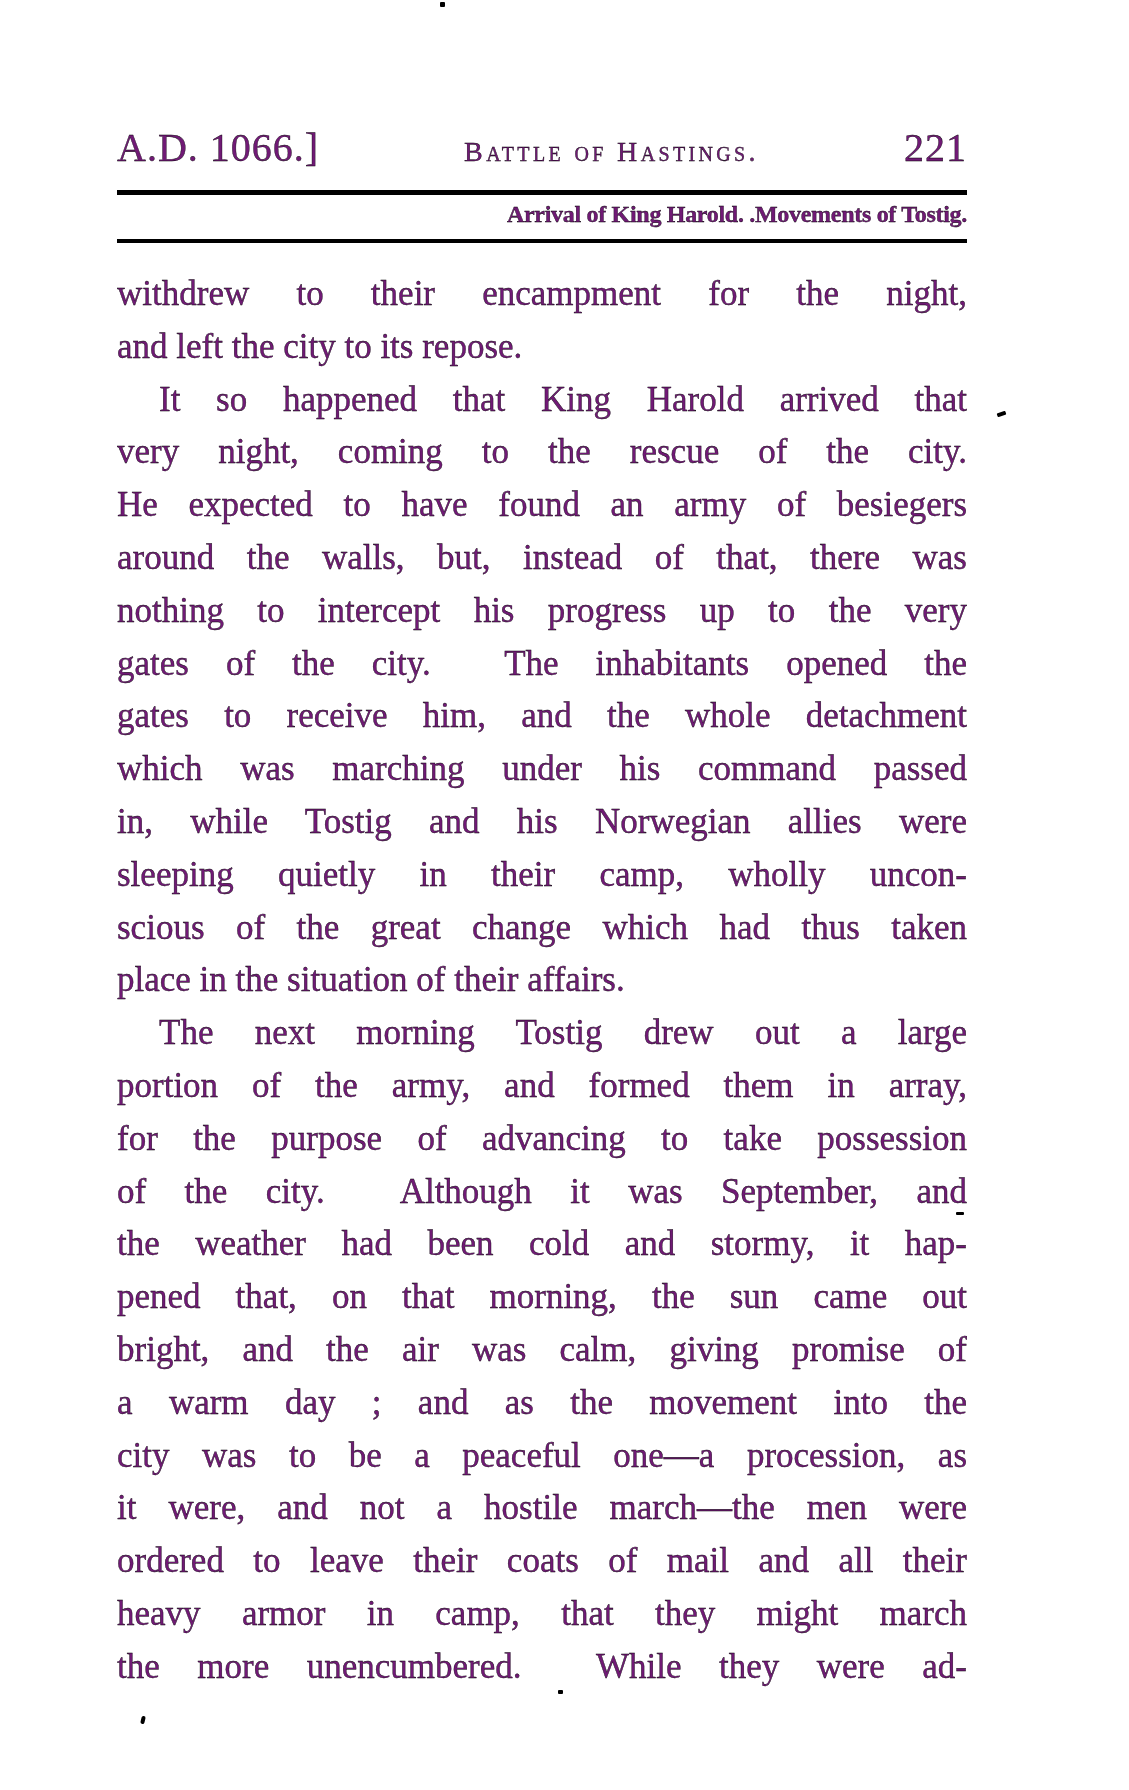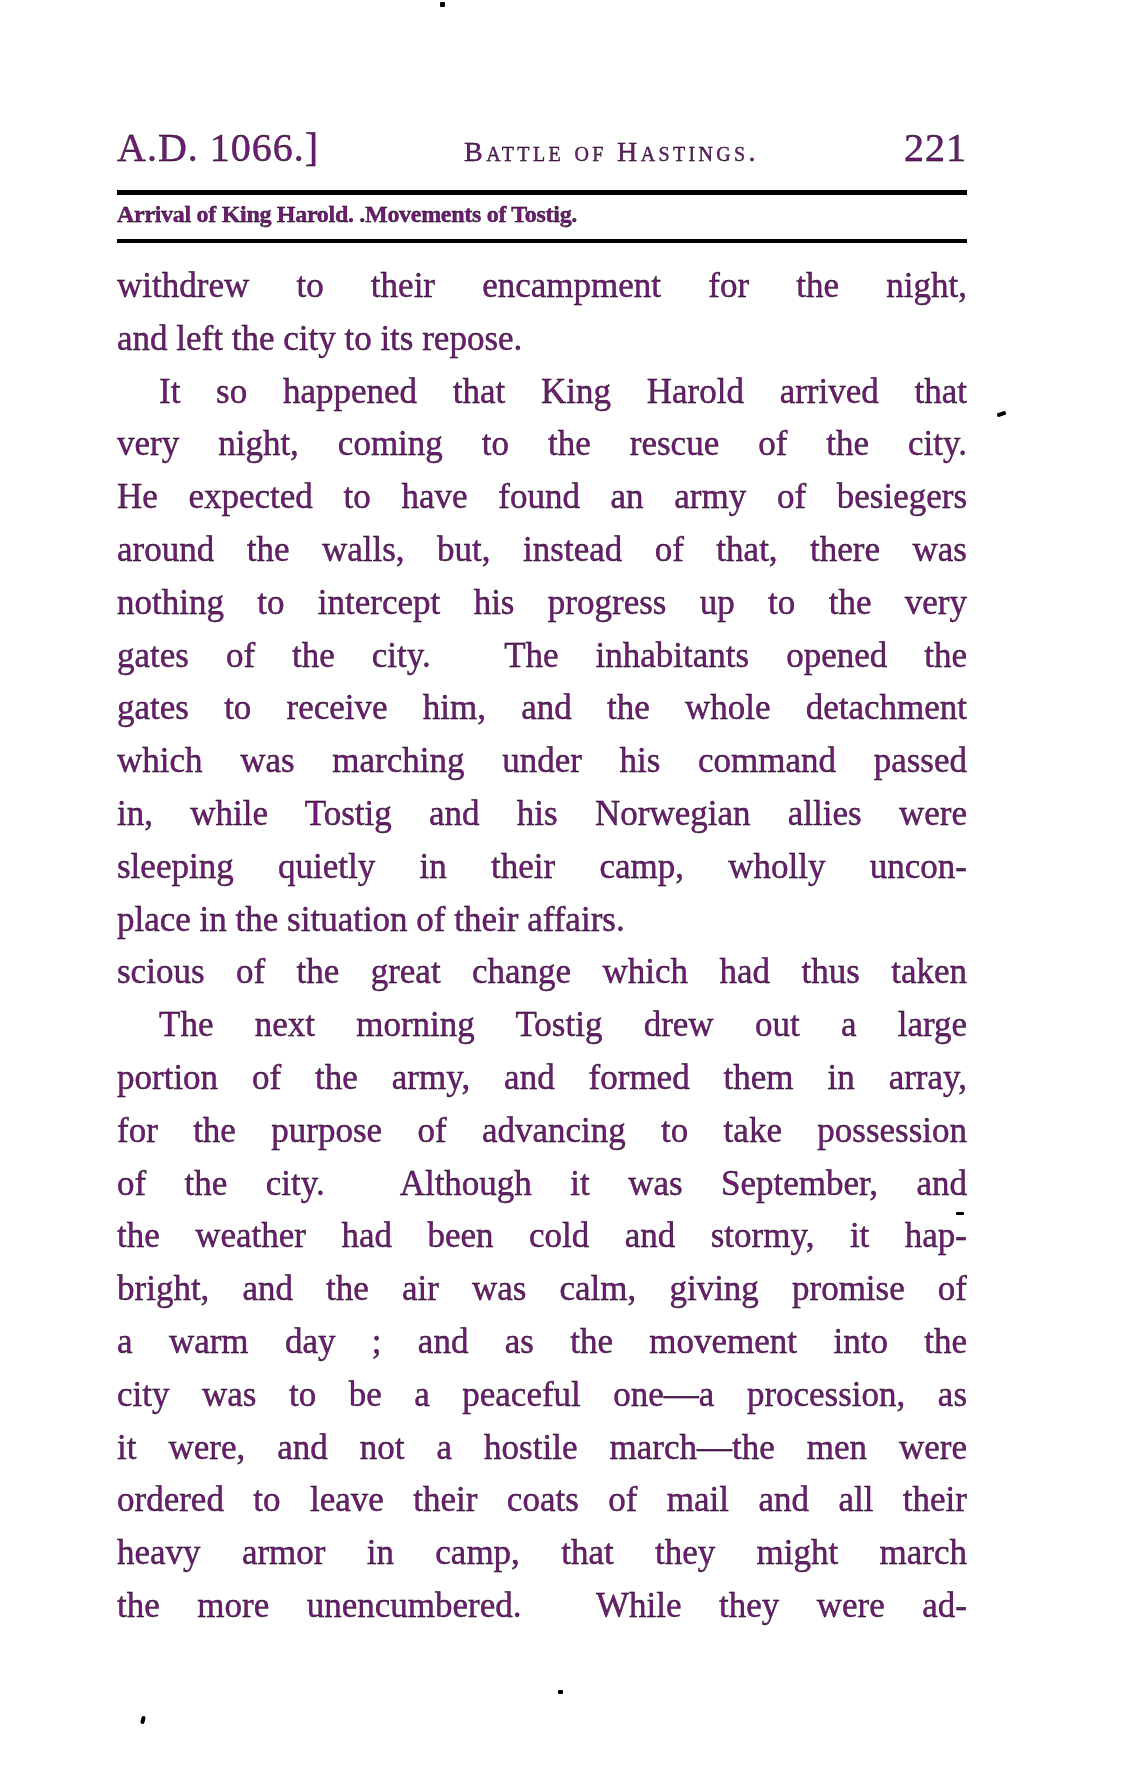--- a/index.html
+++ b/index.html
@@ -52,32 +52,32 @@
     background: #000000;
   }
   .rule-top    { top: 190px; height: 5px; }
   .rule-bottom { top: 239px; height: 4px; }
   .running-heads {
     position: absolute;
     left: 117px;
     width: 850px;
     top: 202px;
     display: flex;
-    justify-content: flex-start;
+    justify-content: flex-end;
     align-items: baseline;
     line-height: 1;
     font-weight: bold;
     font-size: 24px;
   }
   .running-heads .head { letter-spacing: -0.3px; white-space: nowrap; }
   
   .body-text {
     position: absolute;
     left: 117px;
-    top: 260px;
+    top: 268px;
     width: 850px;
     font-size: 35px;
   }
   .line {
     height: 52.8px;
     line-height: 52.8px;
     text-align: justify;
     text-align-last: justify;
     overflow: hidden;
     white-space: normal;
@@ -122,27 +122,28 @@
       <div class="line indent">It so happened that King Harold arrived that</div>
       <div class="line">very night, coming to the rescue of the city.</div>
       <div class="line">He expected to have found an army of besiegers</div>
       <div class="line">around the walls, but, instead of that, there was</div>
       <div class="line">nothing to intercept his progress up to the very</div>
       <div class="line">gates of the city.&nbsp; The inhabitants opened the</div>
       <div class="line">gates to receive him, and the whole detachment</div>
       <div class="line">which was marching under his command passed</div>
       <div class="line">in, while Tostig and his Norwegian allies were</div>
       <div class="line">sleeping quietly in their camp, wholly uncon-</div>
+      <div class="line">scious of the great change which had thus taken</div>
       <div class="line par-end">place in the situation of their affairs.</div>
-      <div class="line">scious of the great change which had thus taken</div>
       <div class="line indent">The next morning Tostig drew out a large</div>
       <div class="line">portion of the army, and formed them in array,</div>
       <div class="line">for the purpose of advancing to take possession</div>
       <div class="line">of the city.&nbsp; Although it was September, and</div>
       <div class="line">the weather had been cold and stormy, it hap-</div>
+      <div class="line">pened that, on that morning, the sun came out</div>
       <div class="line">bright, and the air was calm, giving promise of</div>
       <div class="line">a warm day ; and as the movement into the</div>
       <div class="line">city was to be a peaceful one—a procession, as</div>
       <div class="line">it were, and not a hostile march—the men were</div>
       <div class="line">ordered to leave their coats of mail and all their</div>
       <div class="line">heavy armor in camp, that they might march</div>
       <div class="line">the more unencumbered.&nbsp; While they were ad-</div>
     </main>
 
   <div class="speck speck-1"></div>

